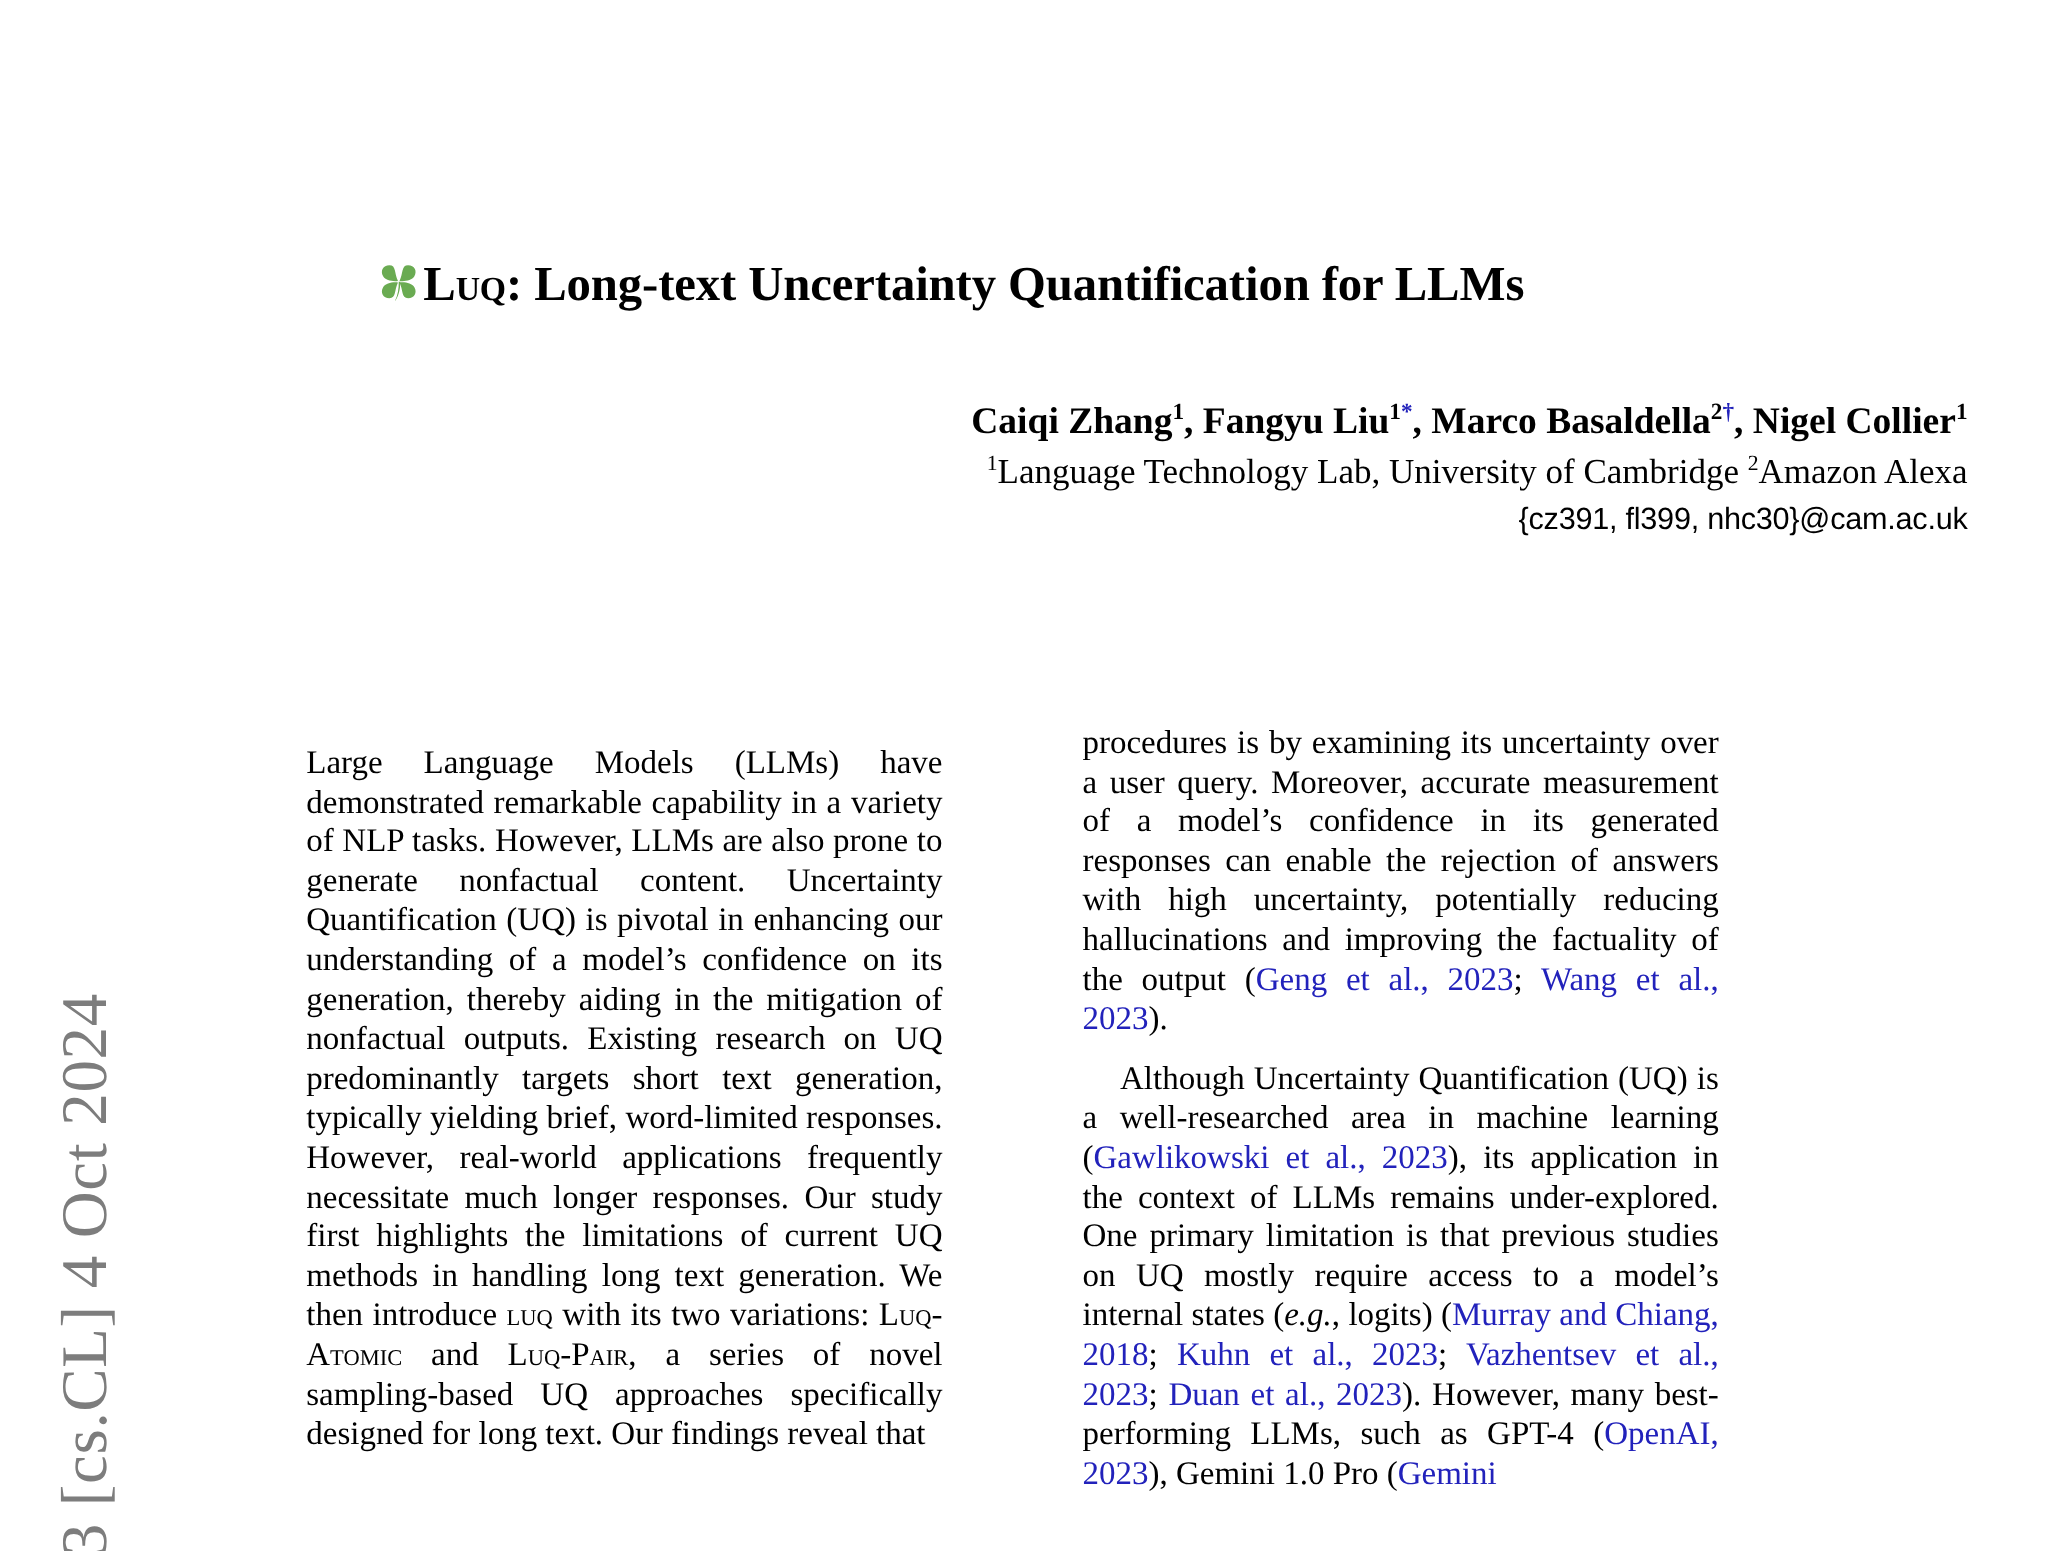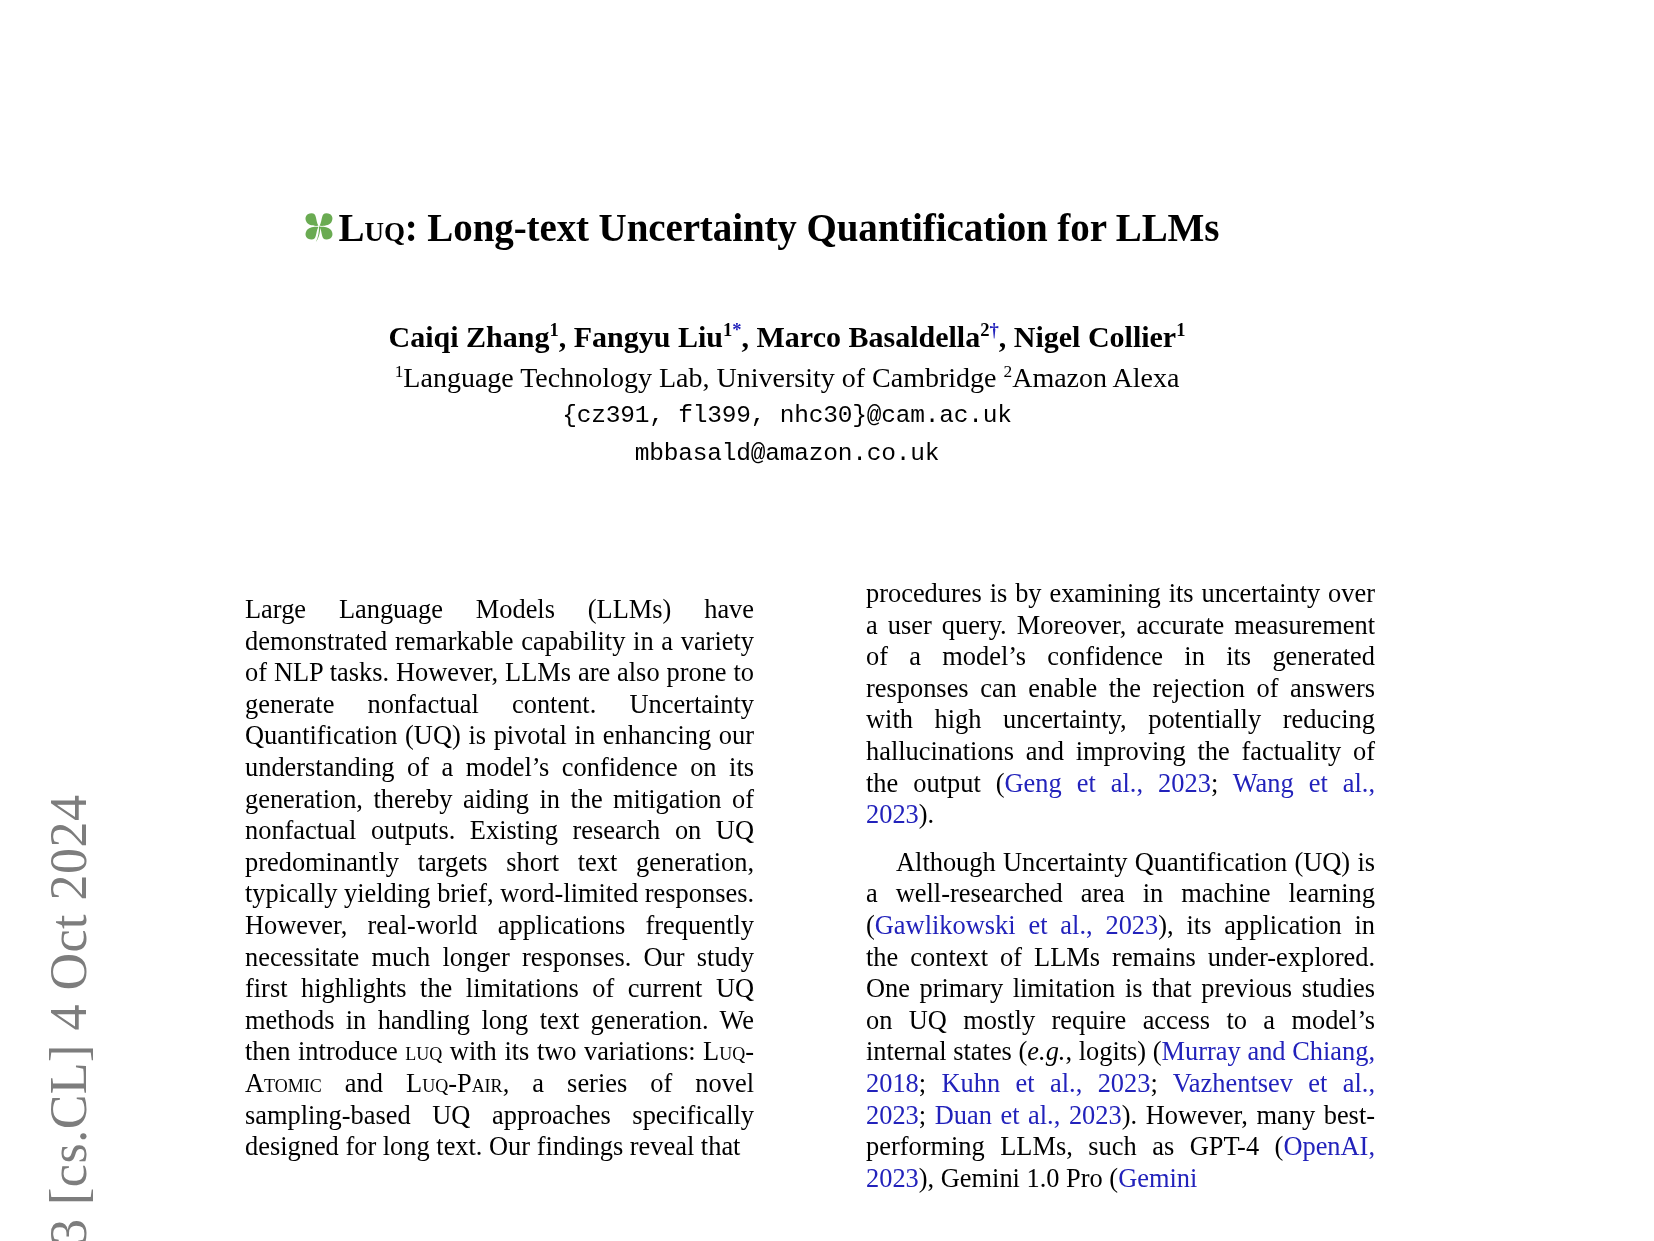--- a/index.html
+++ b/index.html
@@ -73,21 +73,21 @@
   .sc-first {
     text-transform: none;
   }
 
   
   .authors {
     position: absolute;
     left: 0;
     top: 318px;
     width: 1574px;
-    text-align: center;
+    text-align: right;
   }
   .author-line {
     font-size: 30px;
     font-weight: bold;
     line-height: 1.28;
     white-space: nowrap;
   }
   .affil-line {
     font-size: 28px;
     font-weight: normal;
@@ -97,21 +97,21 @@
   }
   sup {
     font-size: 0.62em;
     vertical-align: super;
     line-height: 0;
   }
   .sup-link {
     color: #2222bb;
   }
   .email-line {
-    font-family: Liberation Mono, monospace;
+    font-family: Liberation Sans, sans-serif;
     font-size: 24.5px;
     line-height: 1.58;
     letter-spacing: -0.2px;
     white-space: nowrap;
   }
 
   
   .columns {
     position: absolute;
     left: 229px;
@@ -180,21 +180,20 @@
   </div>
 
   <div class="authors">
     <div class="author-line">
       <span>Caiqi Zhang</span><sup>1</sup>, <span>Fangyu Liu</span><sup>1</sup><sup class="sup-link">*</sup>, <span>Marco Basaldella</span><sup>2</sup><sup class="sup-link">†</sup>, <span>Nigel Collier</span><sup>1</sup>
     </div>
     <div class="affil-line">
       <sup>1</sup><span>Language Technology Lab, University of Cambridge</span> <sup>2</sup><span>Amazon Alexa</span>
     </div>
     <div class="email-line">{cz391, fl399, nhc30}@cam.ac.uk</div>
-    <div class="email-line">mbbasald@amazon.co.uk</div>
   </div>
 
   <div class="columns">
 
     <div class="col col-left">
       <p class="body-text"><span>Large Language Models (LLMs) have demonstrated remarkable capability in a variety of NLP tasks. However, LLMs are also prone to generate nonfactual content. Uncertainty Quantification (UQ) is pivotal in enhancing our understanding of a model’s confidence on its generation, thereby aiding in the mitigation of nonfactual outputs. Existing research on UQ predominantly targets short text generation, typically yielding brief, word-limited responses. However, real-world applications frequently necessitate much longer responses. Our study first highlights the limitations of current UQ methods in handling long text generation. We then introduce </span><span class="smallcaps">L<span style="font-variant:small-caps;text-transform:lowercase">UQ</span></span><span> with its two variations: </span><span>L<span style="font-variant:small-caps;text-transform:lowercase">UQ</span>-A<span style="font-variant:small-caps;text-transform:lowercase">TOMIC</span></span><span> and </span><span>L<span style="font-variant:small-caps;text-transform:lowercase">UQ</span>-P<span style="font-variant:small-caps;text-transform:lowercase">AIR</span></span><span>, a series of novel sampling-based UQ approaches specifically designed for long text. Our findings reveal that</span></p>
     </div>
 
     <div class="col col-right">
       <p class="body-text"><span>procedures is by examining its uncertainty over a user query. Moreover, accurate measurement of a model’s confidence in its generated responses can enable the rejection of answers with high uncertainty, potentially reducing hallucinations and improving the factuality of the output (</span><span class="cite">Geng et al., 2023</span><span>; </span><span class="cite">Wang et al., 2023</span><span>).</span></p>

